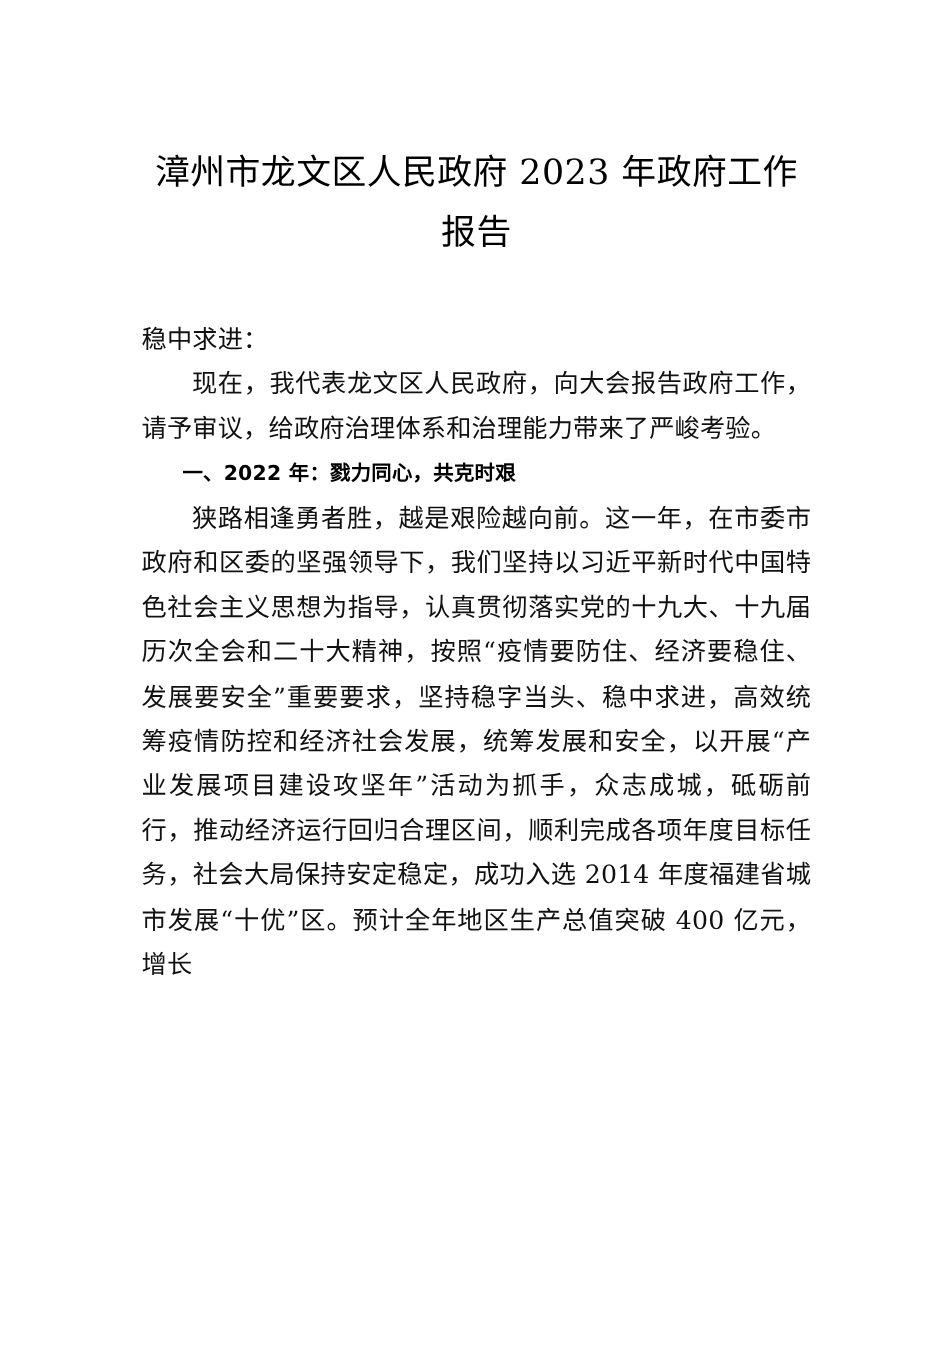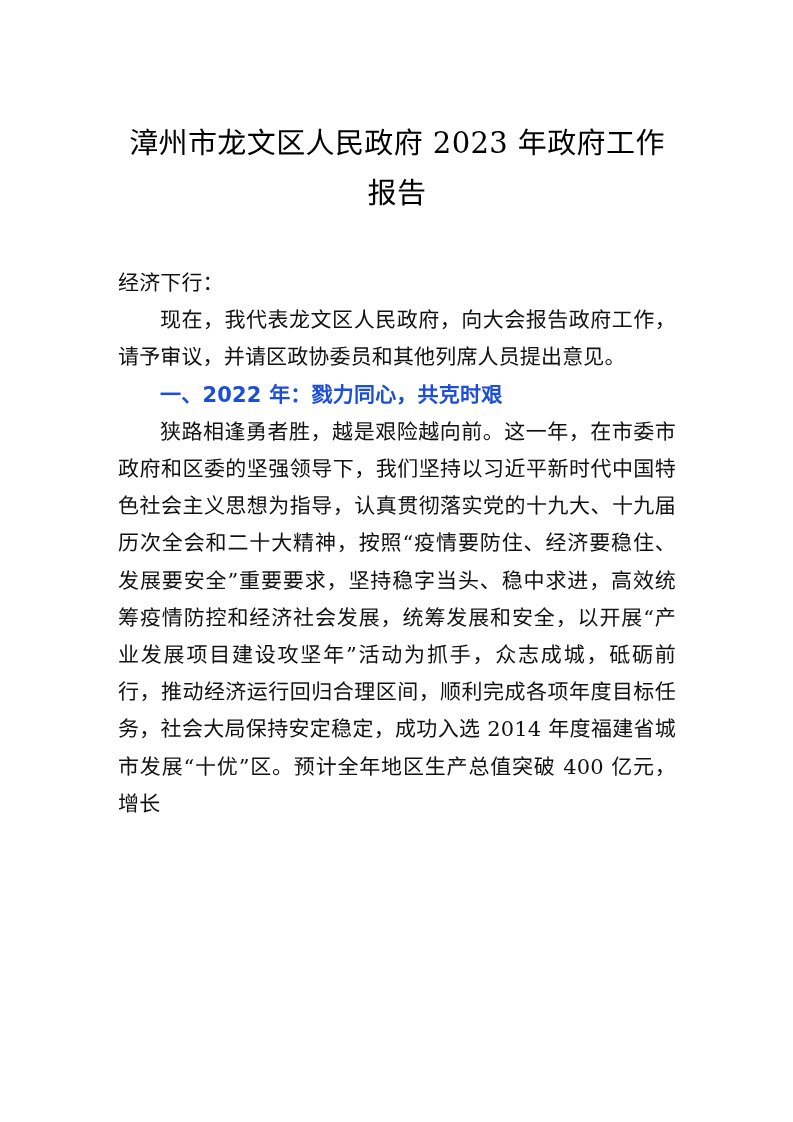--- a/index.html
+++ b/index.html
@@ -64,39 +64,39 @@
 
   .salutation {
     margin-top: 47px;
   }
 
   
   .section-heading {
     margin: 0;
     padding: 0;
     font-family: "DejaVu Sans", "Liberation Sans", sans-serif;
-    font-size: 21px;
+    font-size: 17px;
     font-weight: 700;
     line-height: 37.2px;
-    color: #1d4ed8;
+    color: #000000;
     text-indent: 2em;
     letter-spacing: 0.2px;
   }
 </style>
 </head>
 <body>
 
 <div class="page">
   <div class="content">
 
     <h1 class="doc-title">漳州市龙文区人民政府 2023 年政府工作报告</h1>
 
-    <p class="para flush salutation">经济下行：</p>
+    <p class="para flush salutation">稳中求进：</p>
 
-    <p class="para indent">现在，我代表龙文区人民政府，向大会报告政府工作，请予审议，并请区政协委员和其他列席人员提出意见。</p>
+    <p class="para indent">现在，我代表龙文区人民政府，向大会报告政府工作，请予审议，给政府治理体系和治理能力带来了严峻考验。</p>
 
     <h2 class="section-heading">一、2022 年：戮力同心，共克时艰</h2>
 
 
     <p class="para indent">狭路相逢勇者胜，越是艰险越向前。这一年，在市委市政府和区委的坚强领导下，我们坚持以习近平新时代中国特色社会主义思想为指导，认真贯彻落实党的十九大、十九届历次全会和二十大精神，按照“疫情要防住、经济要稳住、发展要安全”重要要求，坚持稳字当头、稳中求进，高效统筹疫情防控和经济社会发展，统筹发展和安全，以开展“产业发展项目建设攻坚年”活动为抓手，众志成城，砥砺前行，推动经济运行回归合理区间，顺利完成各项年度目标任务，社会大局保持安定稳定，成功入选 2014 年度福建省城市发展“十优”区。预计全年地区生产总值突破 400 亿元，增长</p>
 
   </div>
 </div>
 
 </body></html>

